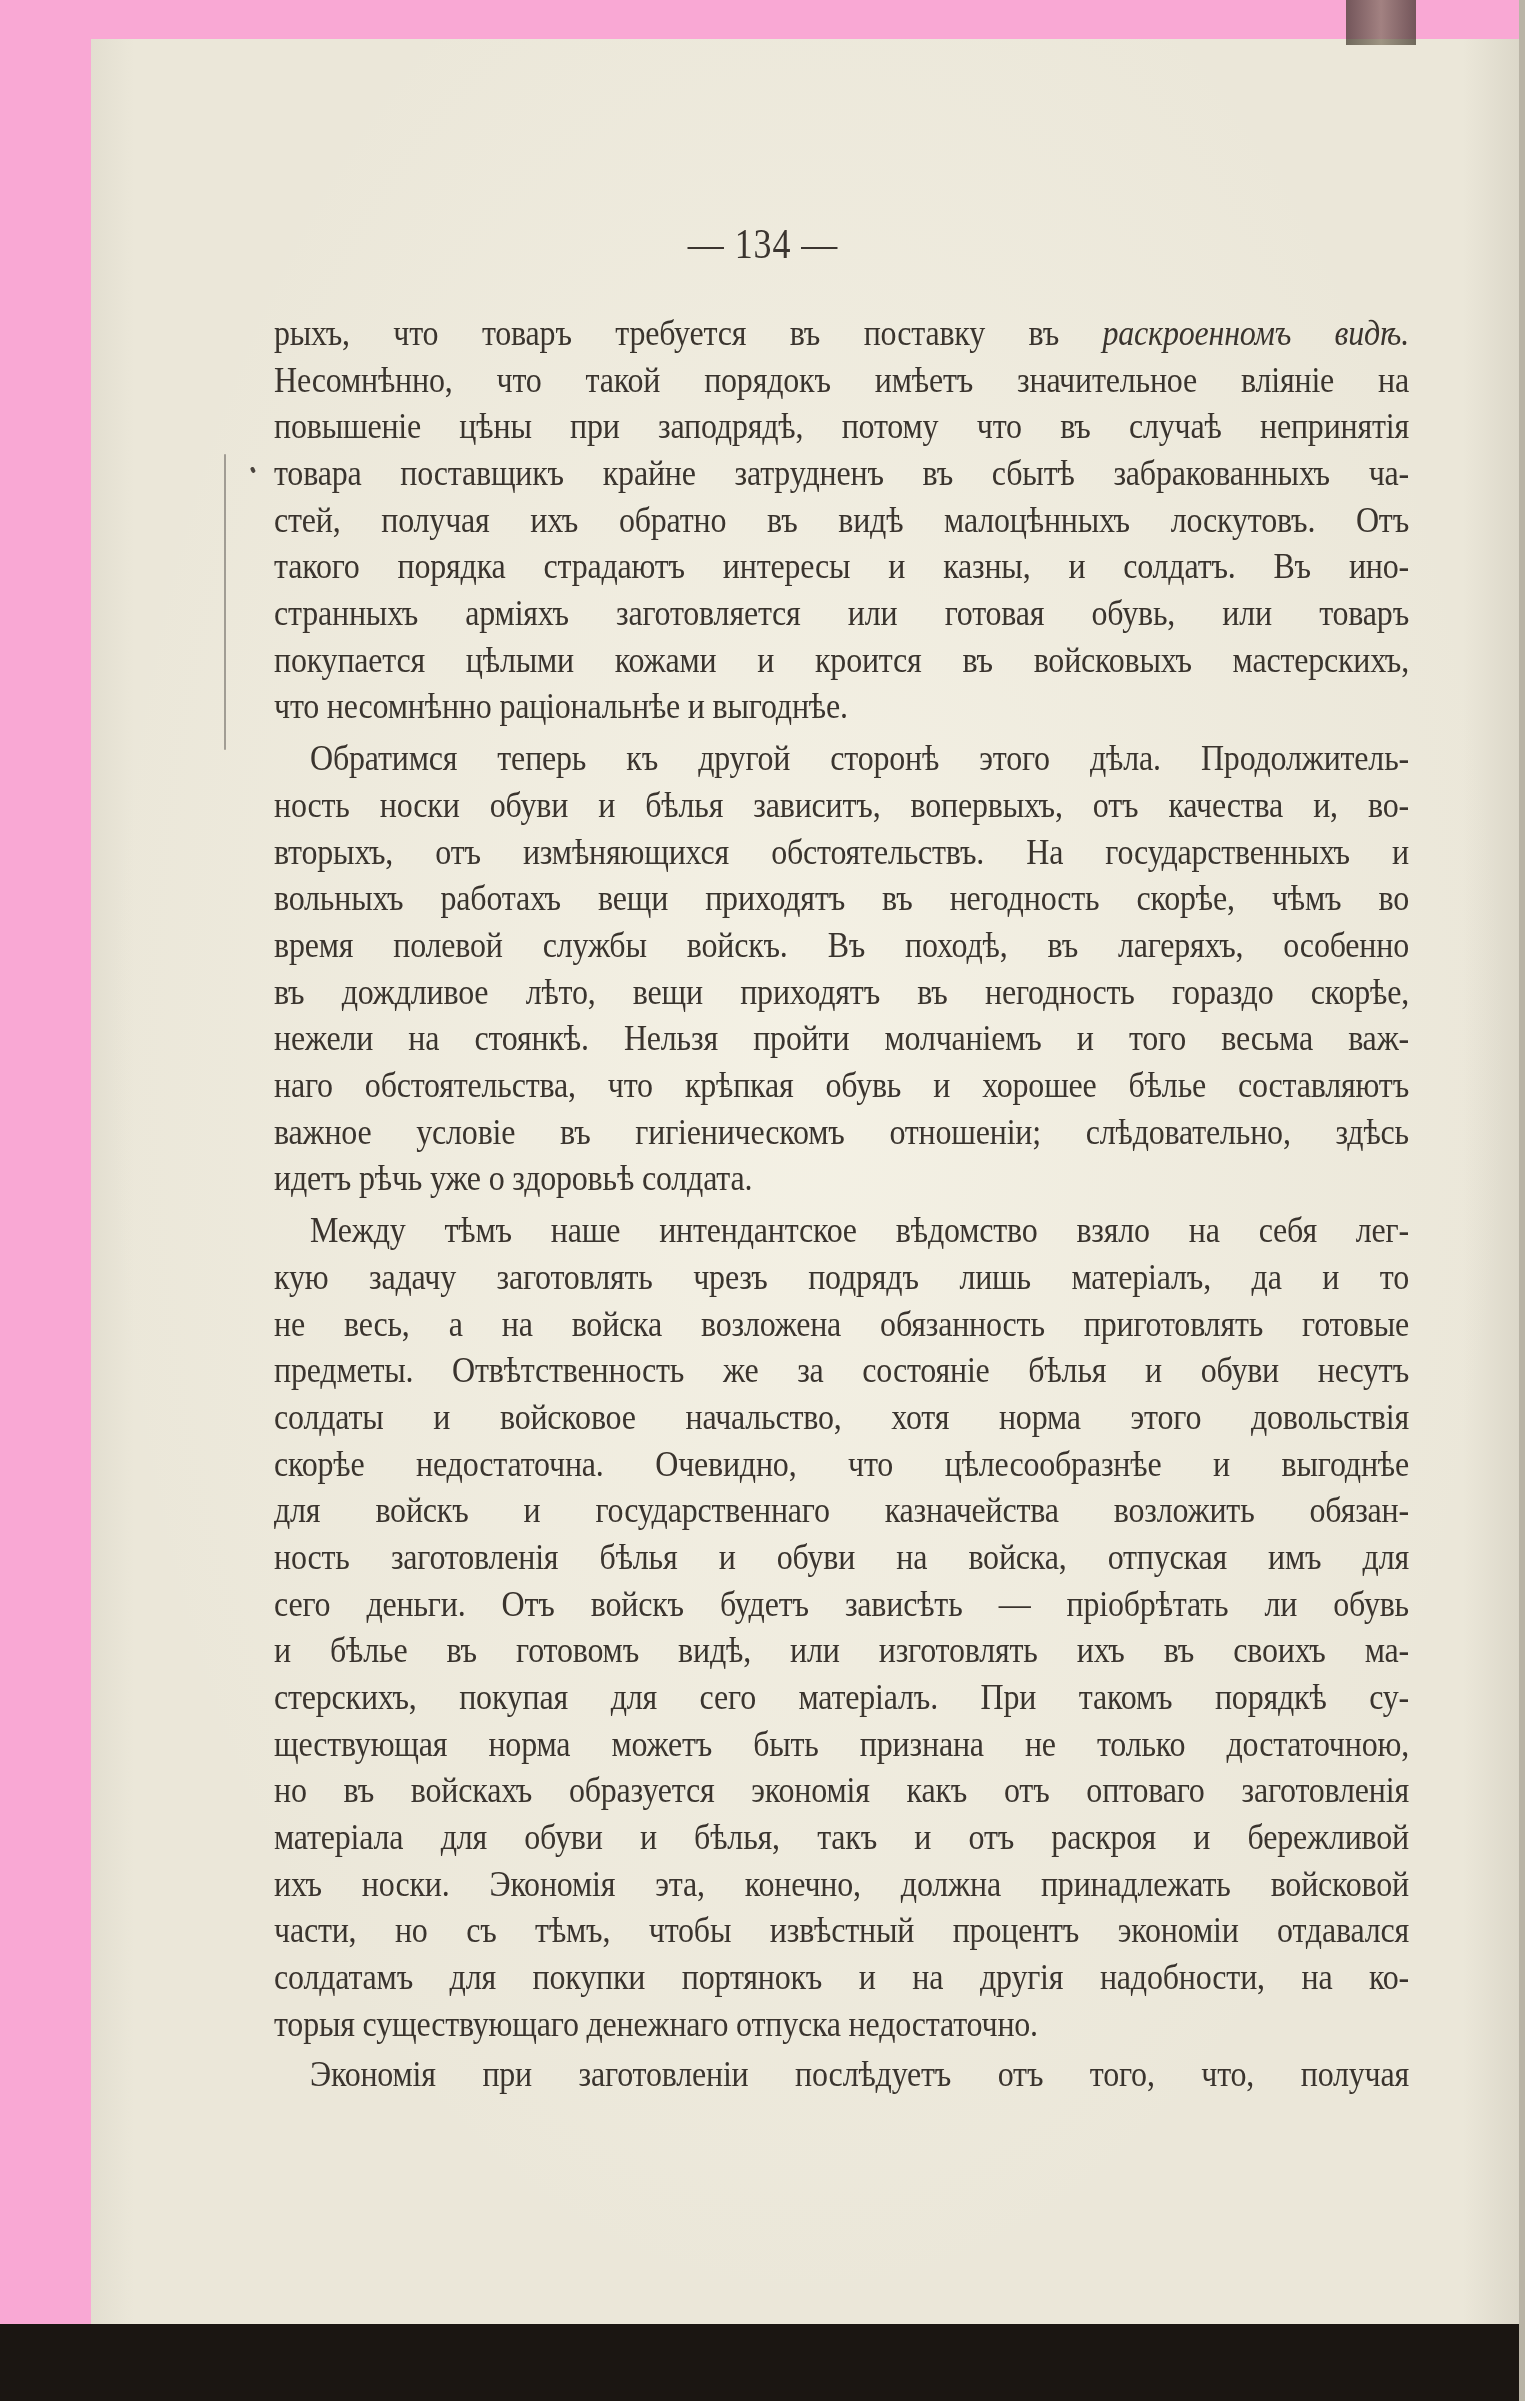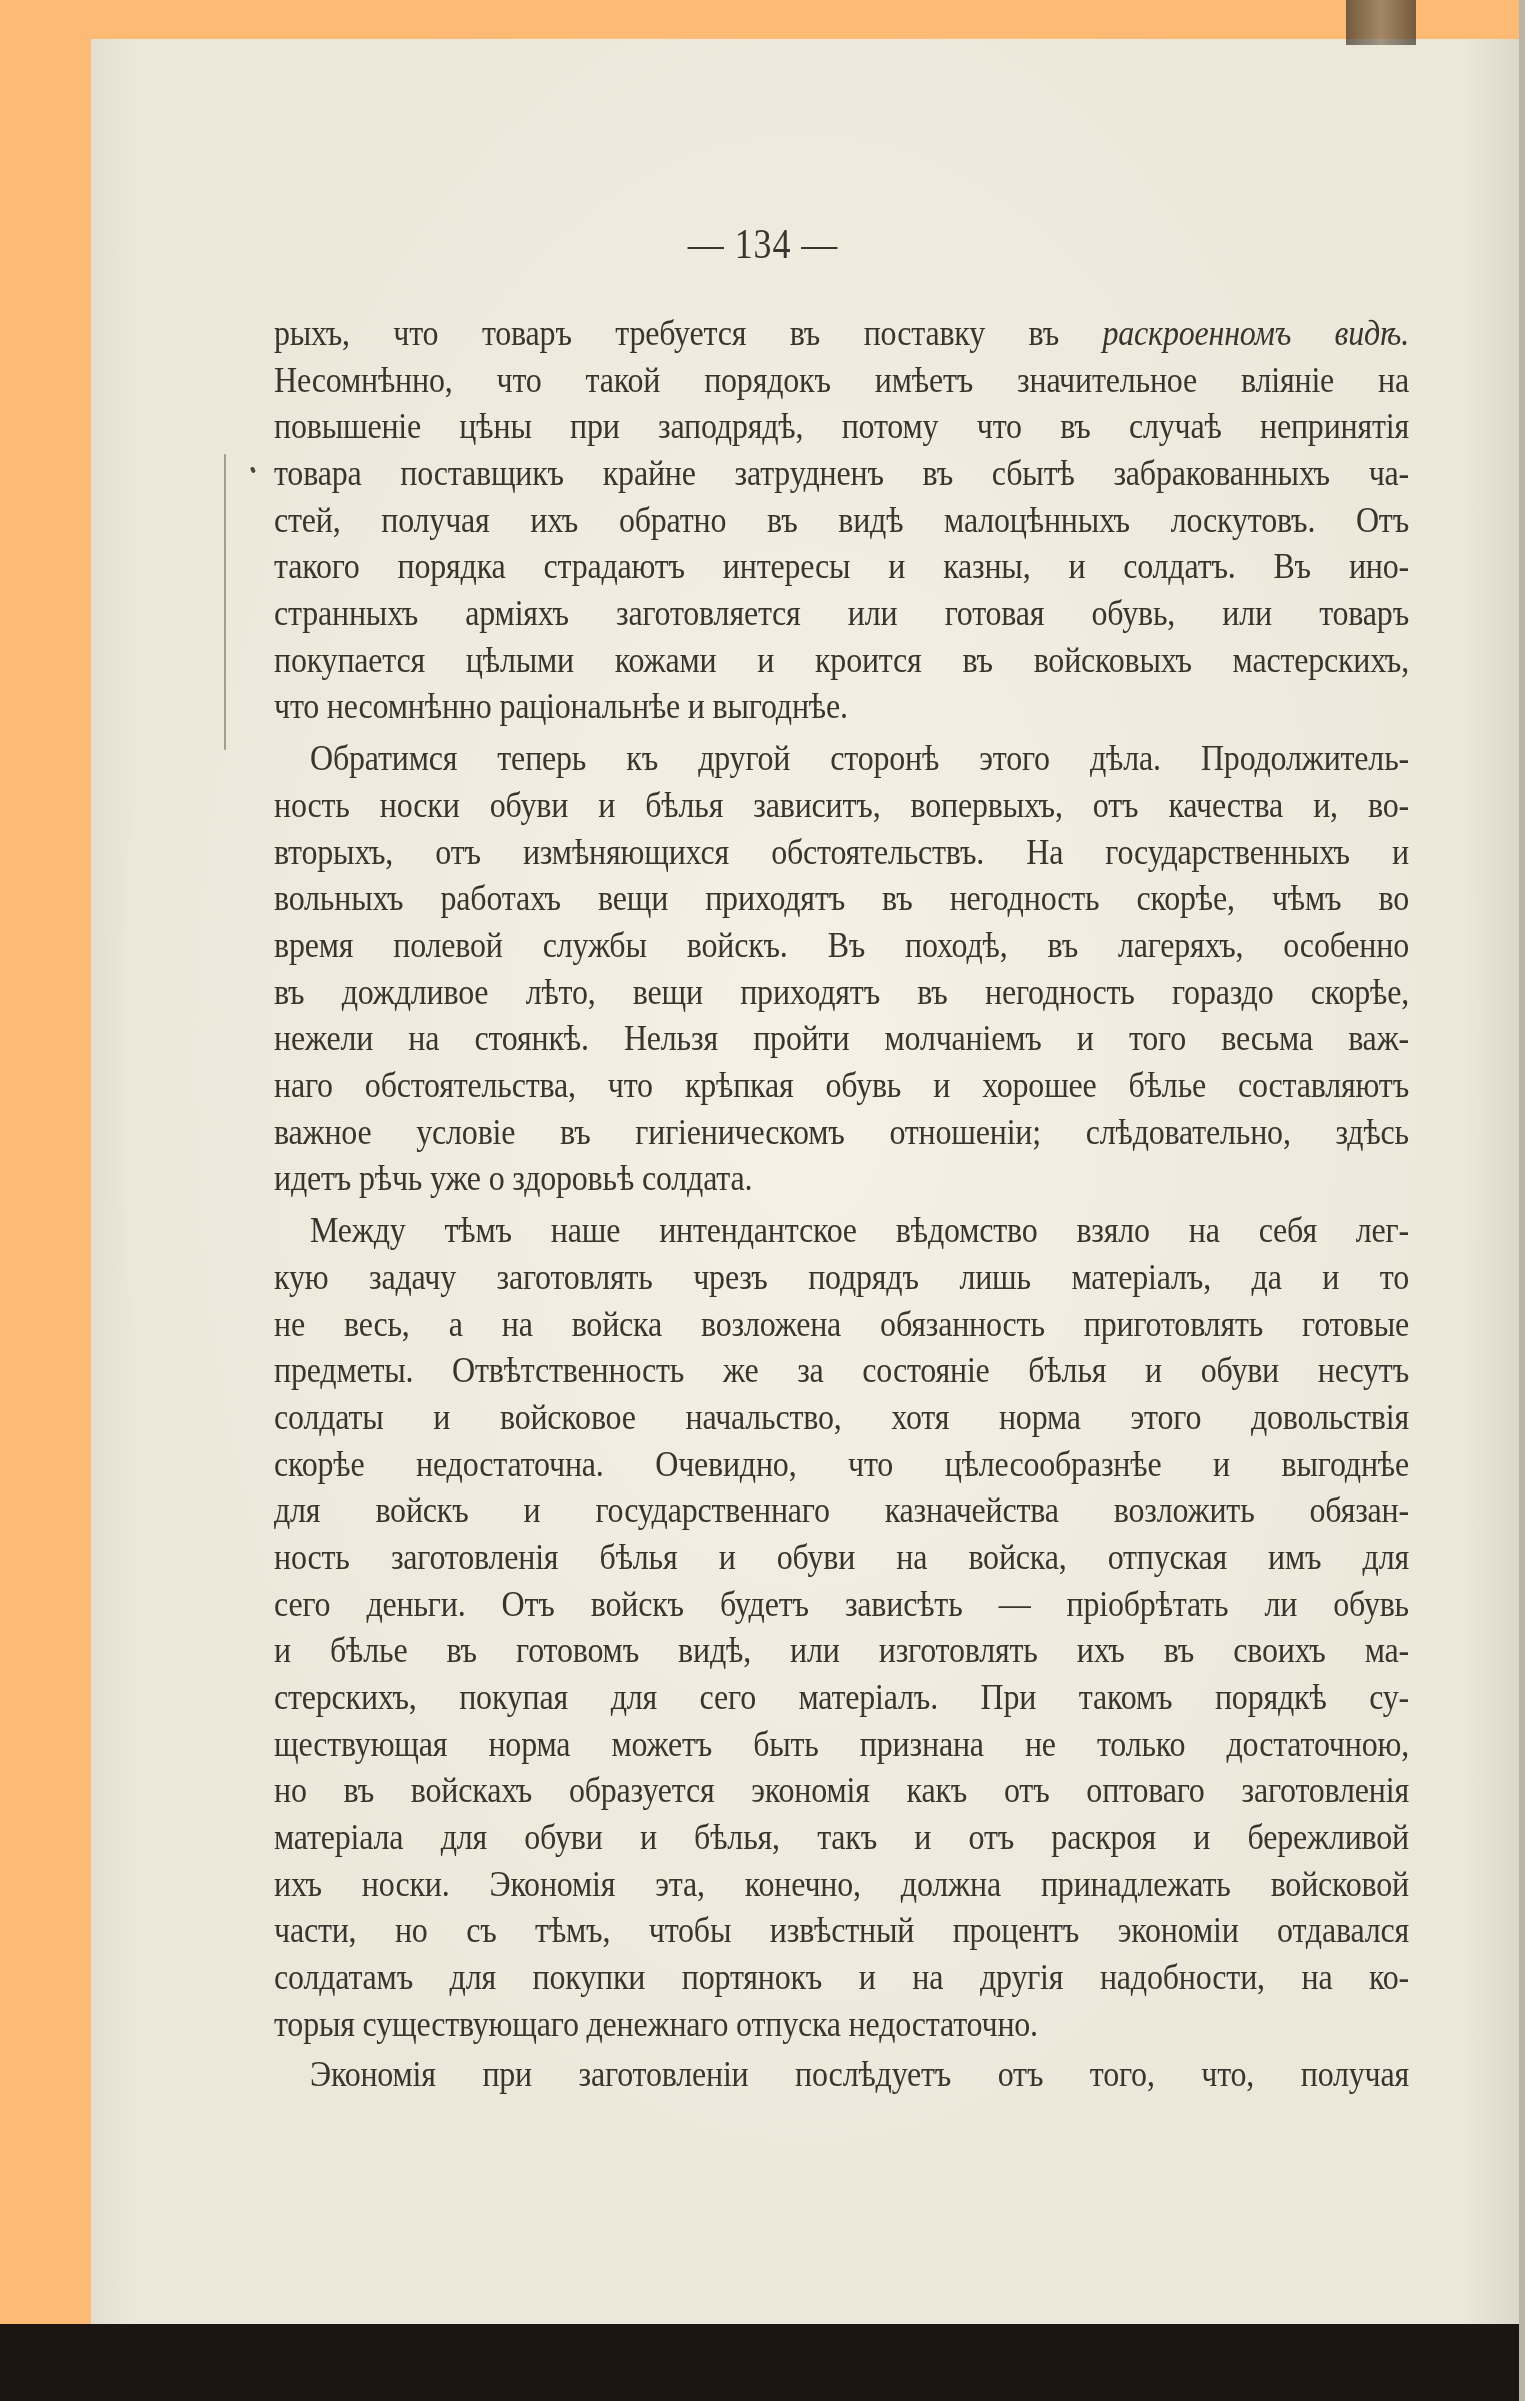--- a/index.html
+++ b/index.html
@@ -7,21 +7,21 @@
       padding: 0;
       width: 1526px;
       height: 2401px;
       overflow: hidden;
       background: #14100d;
     }
     .scan {
       position: relative;
       width: 1526px;
       height: 2401px;
-      background: #fdba74;
+      background: #f9a8d4;
     }
     .page {
       position: absolute;
       left: 91px;
       top: 39px;
       width: 1429px;
       height: 2286px;
       background: #ebe7d9;
       background-image:
         radial-gradient(ellipse at 50% 45%, rgba(245,242,230,0.9) 0%, rgba(235,231,217,0) 70%),

